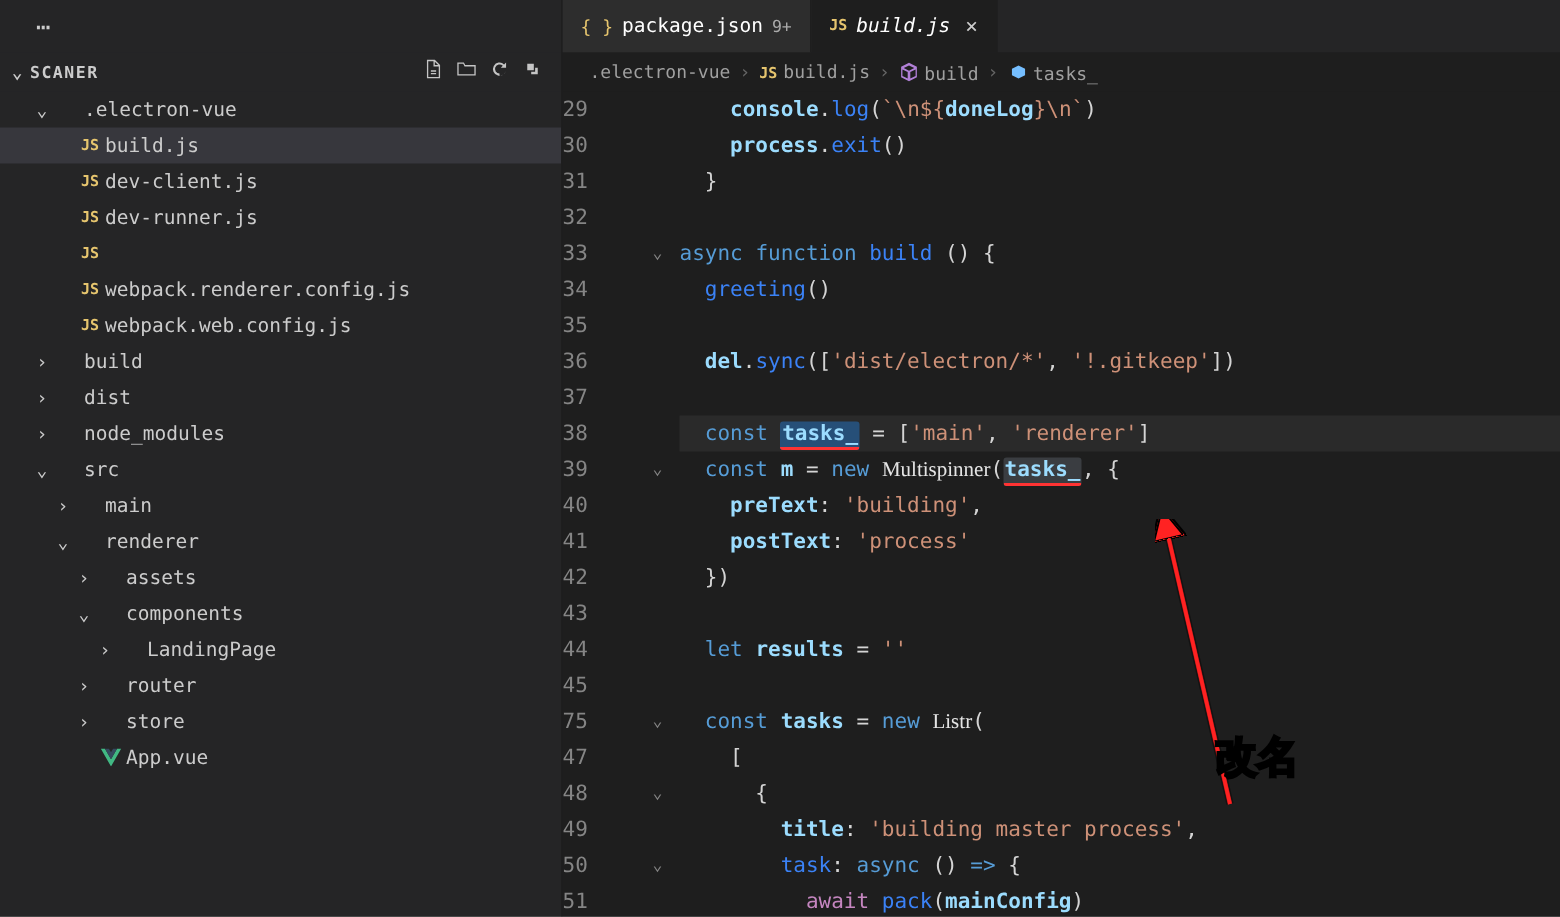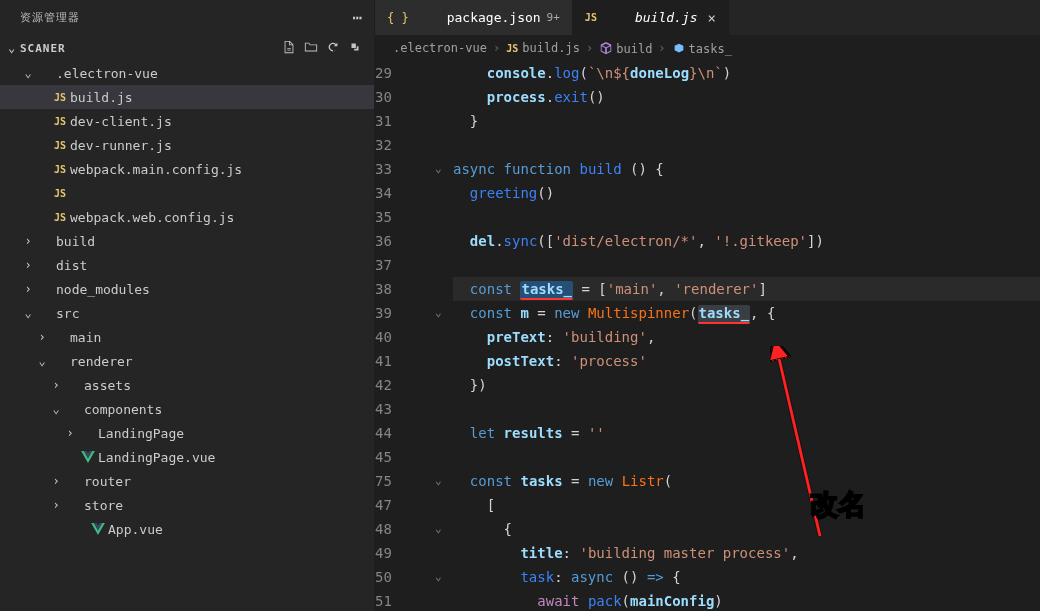--- a/index.html
+++ b/index.html
@@ -19,55 +19,54 @@
 .tree-item.active{background:#37373d;}
 .tree-chevron{width:16px;text-align:center;color:#cccccc;font-size:12px;display:inline-block;}
 .tree-icon{width:20px;text-align:center;display:inline-flex;justify-content:center;align-items:center;}
 .tree-label{color:#cccccc;}
 .icon-js{color:#e6c56e;font-weight:bold;font-size:10px;}
 .icon-vue{color:#41b883;}
 .editor-area{flex:1;display:flex;flex-direction:column;background:#1e1e1e;overflow:hidden;}
 .tabs{height:35px;display:flex;background:#252526;}
 .tab{height:35px;display:flex;align-items:center;padding:0 12px;gap:6px;cursor:pointer;font-size:13px;background:#2d2d2d;border-right:1px solid #1e1e1e;}
 .tab.active{background:#1e1e1e;}
-.tab-label{color:#ffffff;margin-left:32px;}
+.tab-label{color:#ffffff;}
 .tab.dirty .tab-label{font-style:italic;}
 .tab-icon-js{color:#e6c56e;font-weight:bold;font-size:10px;}
 .tab-icon-brace{color:#e6c56e;font-size:12px;}
 .tab-badge{color:#aaaaaa;font-size:11px;}
 .tab-close{color:#cccccc;font-size:14px;padding-left:4px;}
 .breadcrumbs{height:26px;display:flex;align-items:center;padding:0 18px;gap:4px;font-size:12px;color:#a0a0a0;background:#1e1e1e;}
 .bc-sep{color:#666;padding:0 2px;}
 .code-area{flex:1;display:flex;overflow:hidden;font-family:Consolas,monospace;font-size:14px;line-height:24px;position:relative;}
 .gutter{width:60px;color:#858585;padding-right:18px;user-select:none;background:#1e1e1e;}
 .gutter .line{height:24px;}
 .fold-col{width:18px;background:#1e1e1e;color:#858585;}
 .fold-col .line{height:24px;text-align:left;font-size:11px;}
 .code{flex:1;background:#1e1e1e;white-space:pre;color:#d4d4d4;}
 .code .line{height:24px;}
 .tok-k{color:#569cd6;}
 .tok-kc{color:#c586c0;}
 .tok-fn{color:#3b82f6;}
 .tok-s{color:#ce9178;}
 .tok-n{color:#9cdcfe;font-weight:bold;}
-.tok-cls{color:#f97316;}
+.tok-cls{color:#e5e5e5;font-family:Liberation Serif, serif;}
 .hl-line{background:#2a2a2a;}
 .sel{background:#264f78;border-radius:2px;padding:0 1px;}
 .sel2{background:#3a3d41;border-radius:2px;padding:0 1px;}
 .underline-red{border-bottom:2px solid #ff3333;padding-bottom:1px;}
 .arrow-svg{position:absolute;pointer-events:none;}
 .rename-text{position:absolute;font-family:"Microsoft YaHei",sans-serif;font-size:28px;font-weight:bold;color:#ff2222;text-align:center;-webkit-text-stroke:2px #000000;}
 </style>
 </head>
 <body>
 
 <div class="container">
  <div class="sidebar">
   <div class="sidebar-header">
-   <span class="sidebar-title">资源管理器</span>
    <span class="sidebar-dots">⋯</span>
   </div>
   <div class="section-header">
    <span class="section-chevron">⌄</span>
    <span class="section-label">SCANER</span>
    <span class="section-actions">
     <span><svg width="14" height="14" viewBox="0 0 16 16">
               <path fill="#c5c5c5" d="M9 1H3v14h10V5L9 1zm0 1.5L11.5 5H9V2.5zM4 2h4v4h4v8H4V2z"></path>
               <path fill="#c5c5c5" d="M6 9h4v1H6zM6 11h4v1H6z"></path>
             </svg></span>
@@ -107,27 +106,27 @@
           <span class="tree-icon">
             <span class="icon-js">JS</span>
           </span>
           <span class="tree-label">dev-runner.js</span>
         </div>
         <div class="tree-item" style="padding-left: 34px;">
           <span class="tree-chevron"></span>
           <span class="tree-icon">
             <span class="icon-js">JS</span>
           </span>
-          <span class="tree-label">webpack.main.config.js</span>
-        </div>
-        <div class="tree-item" style="padding-left: 34px;">
-          <span class="tree-chevron"></span>
-          <span class="tree-icon">
-            <span class="icon-js">JS</span>
-          </span>
+        </div>
+        <div class="tree-item" style="padding-left: 34px;">
+          <span class="tree-chevron"></span>
+          <span class="tree-icon">
+            <span class="icon-js">JS</span>
+          </span>
+          <span class="tree-label">webpack.renderer.config.js</span>
         </div>
         <div class="tree-item" style="padding-left: 34px;">
           <span class="tree-chevron"></span>
           <span class="tree-icon">
             <span class="icon-js">JS</span>
           </span>
           <span class="tree-label">webpack.web.config.js</span>
         </div>
         <div class="tree-item" style="padding-left: 20px;">
           <span class="tree-chevron">›</span>
@@ -167,41 +166,31 @@
         <div class="tree-item" style="padding-left: 48px;">
           <span class="tree-chevron">⌄</span>
           <span class="tree-icon"></span>
           <span class="tree-label">components</span>
         </div>
         <div class="tree-item" style="padding-left: 62px;">
           <span class="tree-chevron">›</span>
           <span class="tree-icon"></span>
           <span class="tree-label">LandingPage</span>
         </div>
-        <div class="tree-item" style="padding-left: 62px;">
-          <span class="tree-chevron"></span>
-          <span class="tree-icon icon-vue">
-            <svg width="14" height="12" viewBox="0 0 24 21">
-              <path fill="#41b883" d="M0 0l12 21L24 0h-4.8L12 12.6 4.8 0z"></path>
-              <path fill="#35495e" d="M4.8 0L12 12.6 19.2 0h-4.6L12 4.5 9.4 0z"></path>
-            </svg>
-          </span>
-          <span class="tree-label">LandingPage.vue</span>
-        </div>
         <div class="tree-item" style="padding-left: 48px;">
           <span class="tree-chevron">›</span>
           <span class="tree-icon"></span>
           <span class="tree-label">router</span>
         </div>
         <div class="tree-item" style="padding-left: 48px;">
           <span class="tree-chevron">›</span>
           <span class="tree-icon"></span>
           <span class="tree-label">store</span>
         </div>
-        <div class="tree-item" style="padding-left: 72px;">
+        <div class="tree-item" style="padding-left: 48px;">
           <span class="tree-chevron"></span>
           <span class="tree-icon icon-vue">
             <svg width="14" height="12" viewBox="0 0 24 21">
               <path fill="#41b883" d="M0 0l12 21L24 0h-4.8L12 12.6 4.8 0z"></path>
               <path fill="#35495e" d="M4.8 0L12 12.6 19.2 0h-4.6L12 4.5 9.4 0z"></path>
             </svg>
           </span>
           <span class="tree-label">App.vue</span>
         </div>
       </div>

